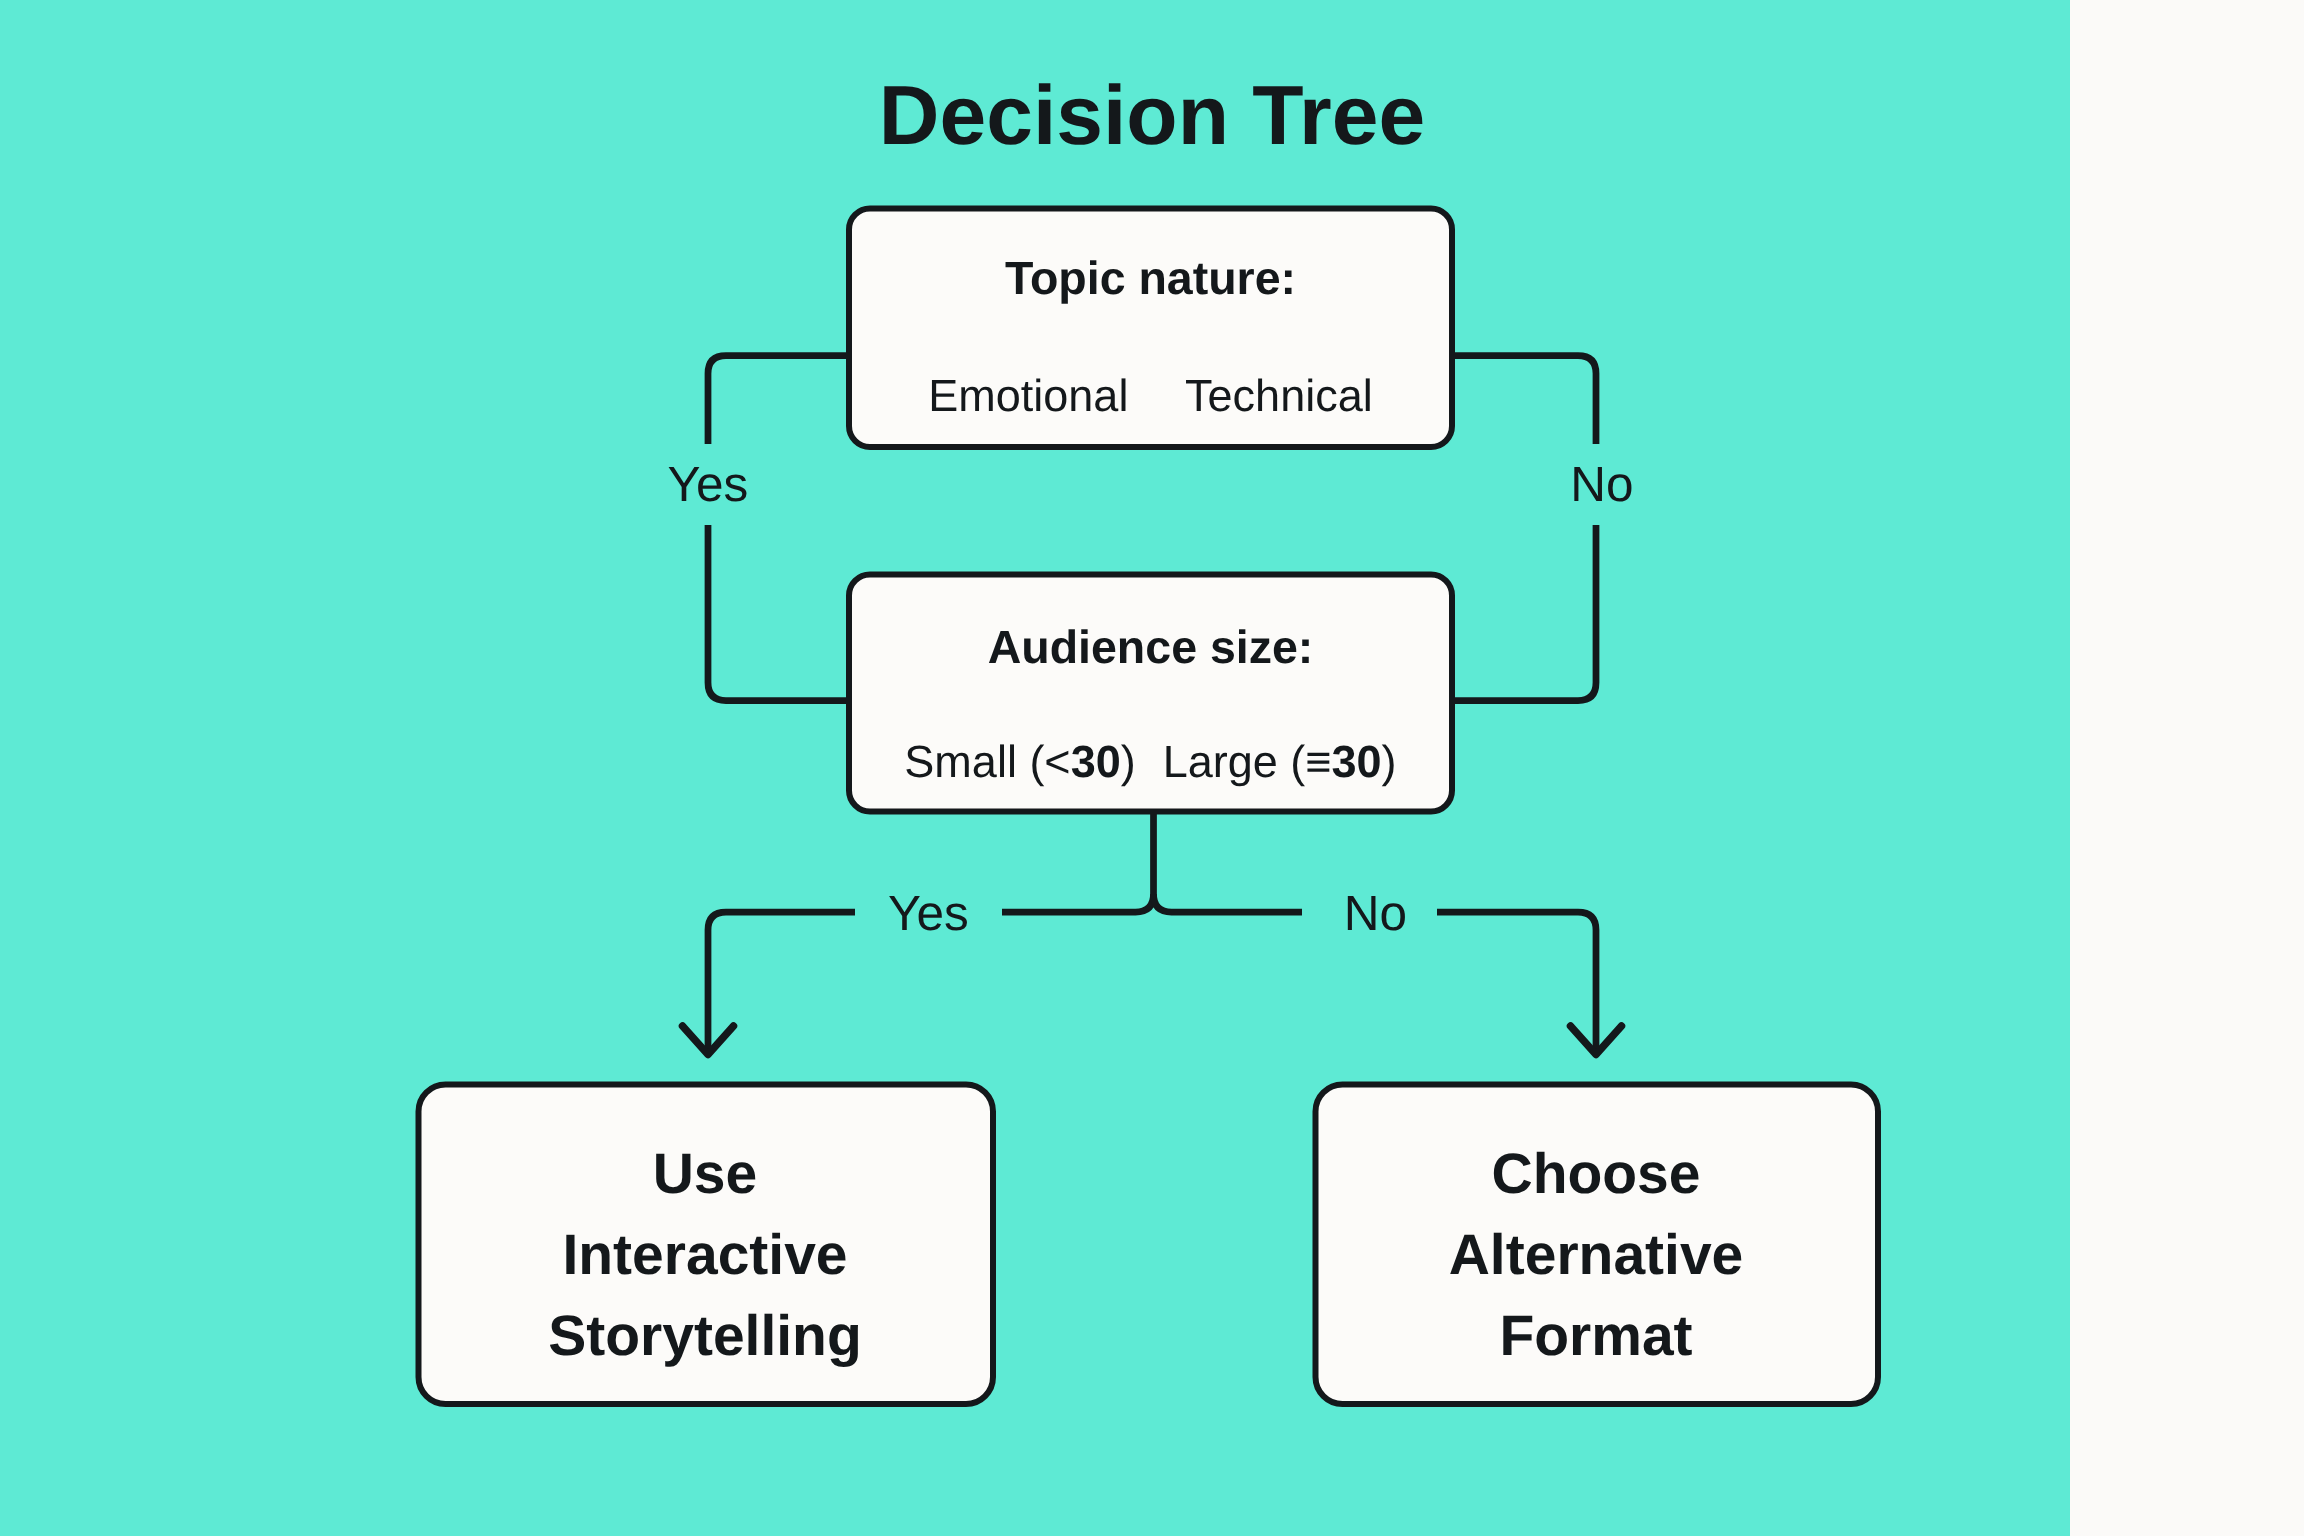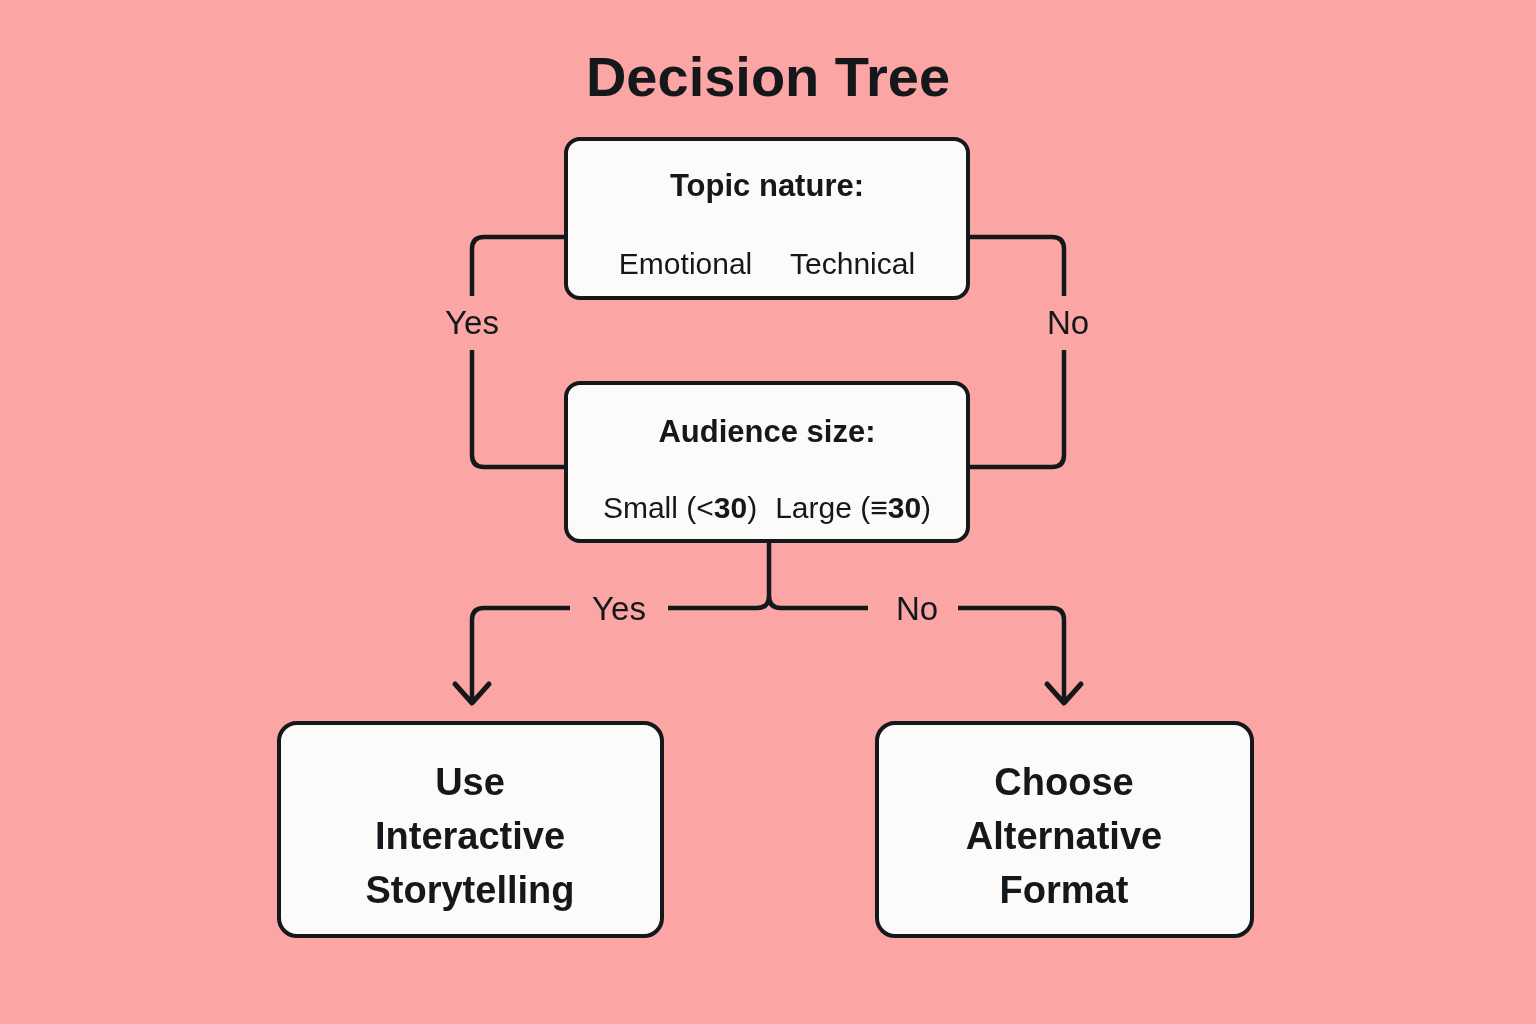--- a/index.html
+++ b/index.html
@@ -8,23 +8,23 @@
   }
   body {
     width: 1536px;
     height: 1024px;
     background: #FBFAF8;
     font-family: "Liberation Sans", sans-serif;
     overflow: hidden;
   }
   #canvas {
     position: relative;
-    width: 1536px;
+    width: 1380px;
     height: 1024px;
-    background: #fca5a5;
+    background: #5eead4;
   }
   svg.diagram {
     position: absolute;
     top: 0;
     left: 0;
     width: 1536px;
     height: 1024px;
     display: block;
   }
   .title-text {

